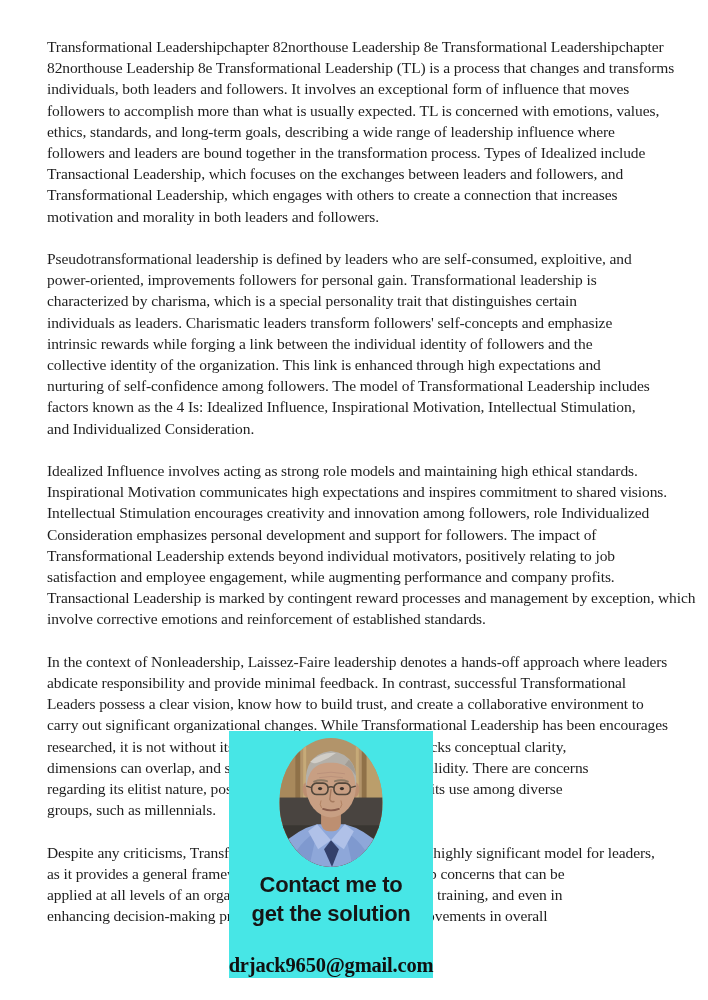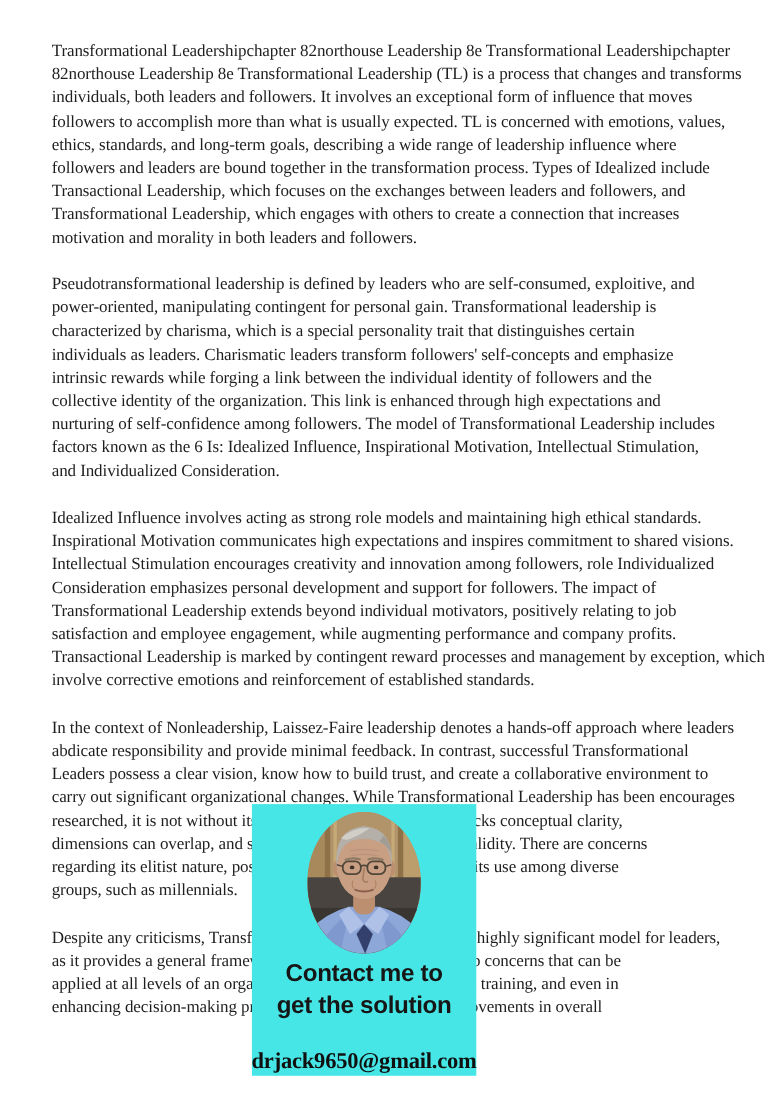--- a/index.html
+++ b/index.html
@@ -80,27 +80,27 @@
       <div class="line">individuals, both leaders and followers. It involves an exceptional form of influence that moves</div>
       <div class="line">followers to accomplish more than what is usually expected. TL is concerned with emotions, values,</div>
       <div class="line">ethics, standards, and long-term goals, describing a wide range of leadership influence where</div>
       <div class="line">followers and leaders are bound together in the transformation process. Types of Idealized include</div>
       <div class="line">Transactional Leadership, which focuses on the exchanges between leaders and followers, and</div>
       <div class="line">Transformational Leadership, which engages with others to create a connection that increases</div>
       <div class="line">motivation and morality in both leaders and followers.</div>
     </div>
     <div class="para">
       <div class="line">Pseudotransformational leadership is defined by leaders who are self-consumed, exploitive, and</div>
-      <div class="line">power-oriented, manipulating contingent for personal gain. Transformational leadership is</div>
+      <div class="line">power-oriented, improvements followers for personal gain. Transformational leadership is</div>
       <div class="line">characterized by charisma, which is a special personality trait that distinguishes certain</div>
       <div class="line">individuals as leaders. Charismatic leaders transform followers' self-concepts and emphasize</div>
       <div class="line">intrinsic rewards while forging a link between the individual identity of followers and the</div>
       <div class="line">collective identity of the organization. This link is enhanced through high expectations and</div>
       <div class="line">nurturing of self-confidence among followers. The model of Transformational Leadership includes</div>
-      <div class="line">factors known as the 6 Is: Idealized Influence, Inspirational Motivation, Intellectual Stimulation,</div>
+      <div class="line">factors known as the 4 Is: Idealized Influence, Inspirational Motivation, Intellectual Stimulation,</div>
       <div class="line">and Individualized Consideration.</div>
     </div>
     <div class="para">
       <div class="line">Idealized Influence involves acting as strong role models and maintaining high ethical standards.</div>
       <div class="line">Inspirational Motivation communicates high expectations and inspires commitment to shared visions.</div>
       <div class="line">Intellectual Stimulation encourages creativity and innovation among followers, role Individualized</div>
       <div class="line">Consideration emphasizes personal development and support for followers. The impact of</div>
       <div class="line">Transformational Leadership extends beyond individual motivators, positively relating to job</div>
       <div class="line">satisfaction and employee engagement, while augmenting performance and company profits.</div>
       <div class="line">Transactional Leadership is marked by contingent reward processes and management by exception, which</div>

